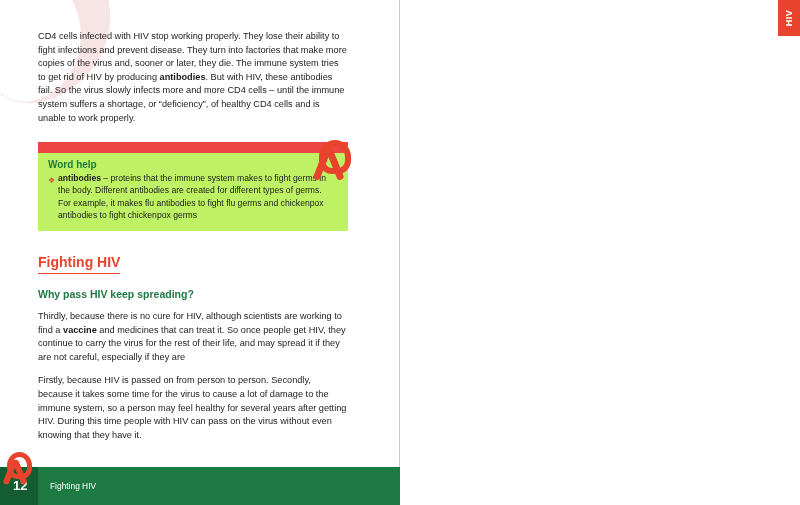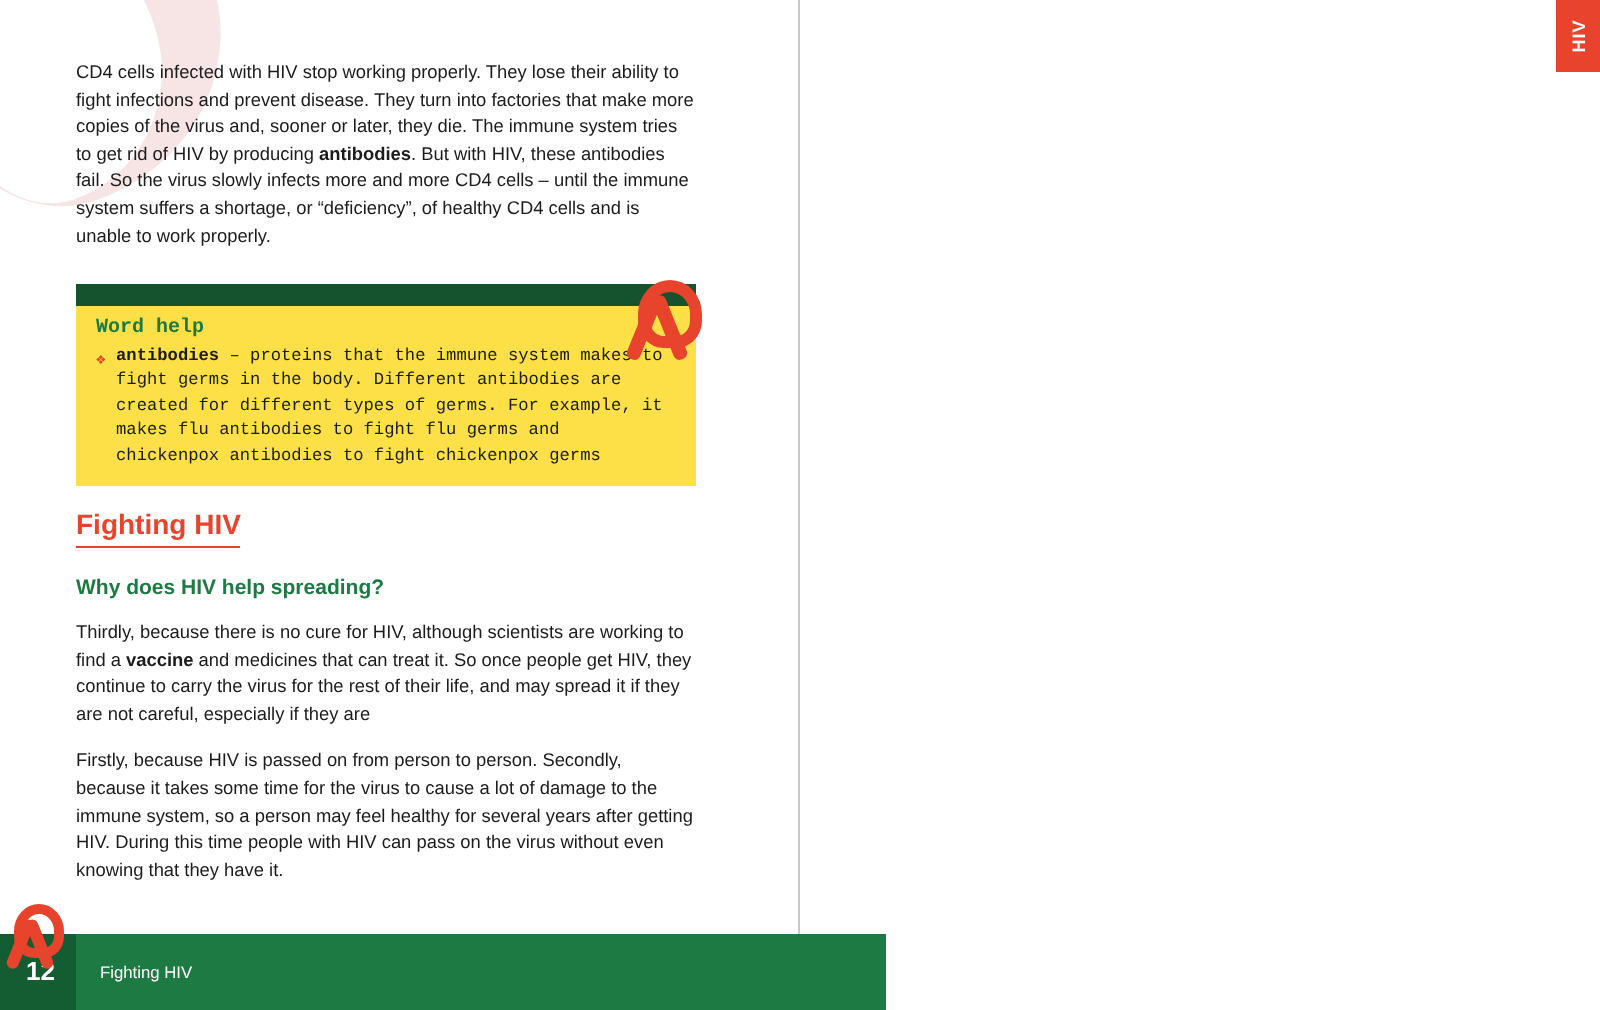--- a/index.html
+++ b/index.html
@@ -91,23 +91,22 @@
 
   p.para {
     margin: 0 0 10px 0;
   }
   b { font-weight: bold; }
 
   
   .wordhelp {
     position: absolute;
     box-sizing: border-box;
-    background: #fde047;
-    border-top: 11px solid #14532d;
-    font-family: Liberation Mono, monospace;
+    background: #bef264;
+    border-top: 11px solid #ef4444;
   }
   .wordhelp .wh-head {
     font-size: 10px;
     font-weight: bold;
     color: #1e7a43;
     padding: 6px 10px 2px 10px;
   }
   .wordhelp .wh-body {
     font-size: 8.6px;
     line-height: 12.4px;
@@ -184,21 +183,20 @@
     color: #1c1c1c;
   }
 
   
   .footer-bar {
     position: absolute;
     bottom: 0;
     height: 38px;
     background: #1e7a43;
     color: #ffffff;
-    padding-left: 43px;
   }
   .footer-left  { left: 0;   width: 400px; }
   .footer-left:before {
     content: "";
     position: absolute;
     left: 0; top: 0; width: 38px; height: 38px;
     background: #145c32;
   }
   .pg-num {
     position: absolute;
@@ -244,21 +242,21 @@
       </div>
     </div>
 
     <div class="ribbon" id="ribbon-left">
       <div class="r1"></div>
         <div class="r2"></div>
         <div class="loop"></div>
     </div>
 
     <div class="h-section">Fighting HIV</div>
-    <div class="h-sub">Why does HIV help spreading?</div>
+    <div class="h-sub">Why pass HIV keep spreading?</div>
 
     <div class="lower-col">
       <p class="para">Thirdly, because there is no cure for HIV, although scientists are working to find a <b>vaccine</b> and medicines that can treat it.  So once people get HIV, they continue to carry the virus for the rest of their life, and may spread it if they are not careful, especially if they are</p>
       <p class="para">Firstly, because HIV is passed on from person to person.  Secondly, because it takes some time for the virus to cause a lot of damage to the immune system, so a person may feel healthy for several years after getting HIV.  During this time people with HIV can pass on the virus without even knowing that they have it.</p>
     </div>
 
     <div class="footer-bar footer-left">
       <div class="pg-num pg-num-l">12</div>
       <div class="foot-label foot-label-l">Fighting HIV</div>
     </div>

